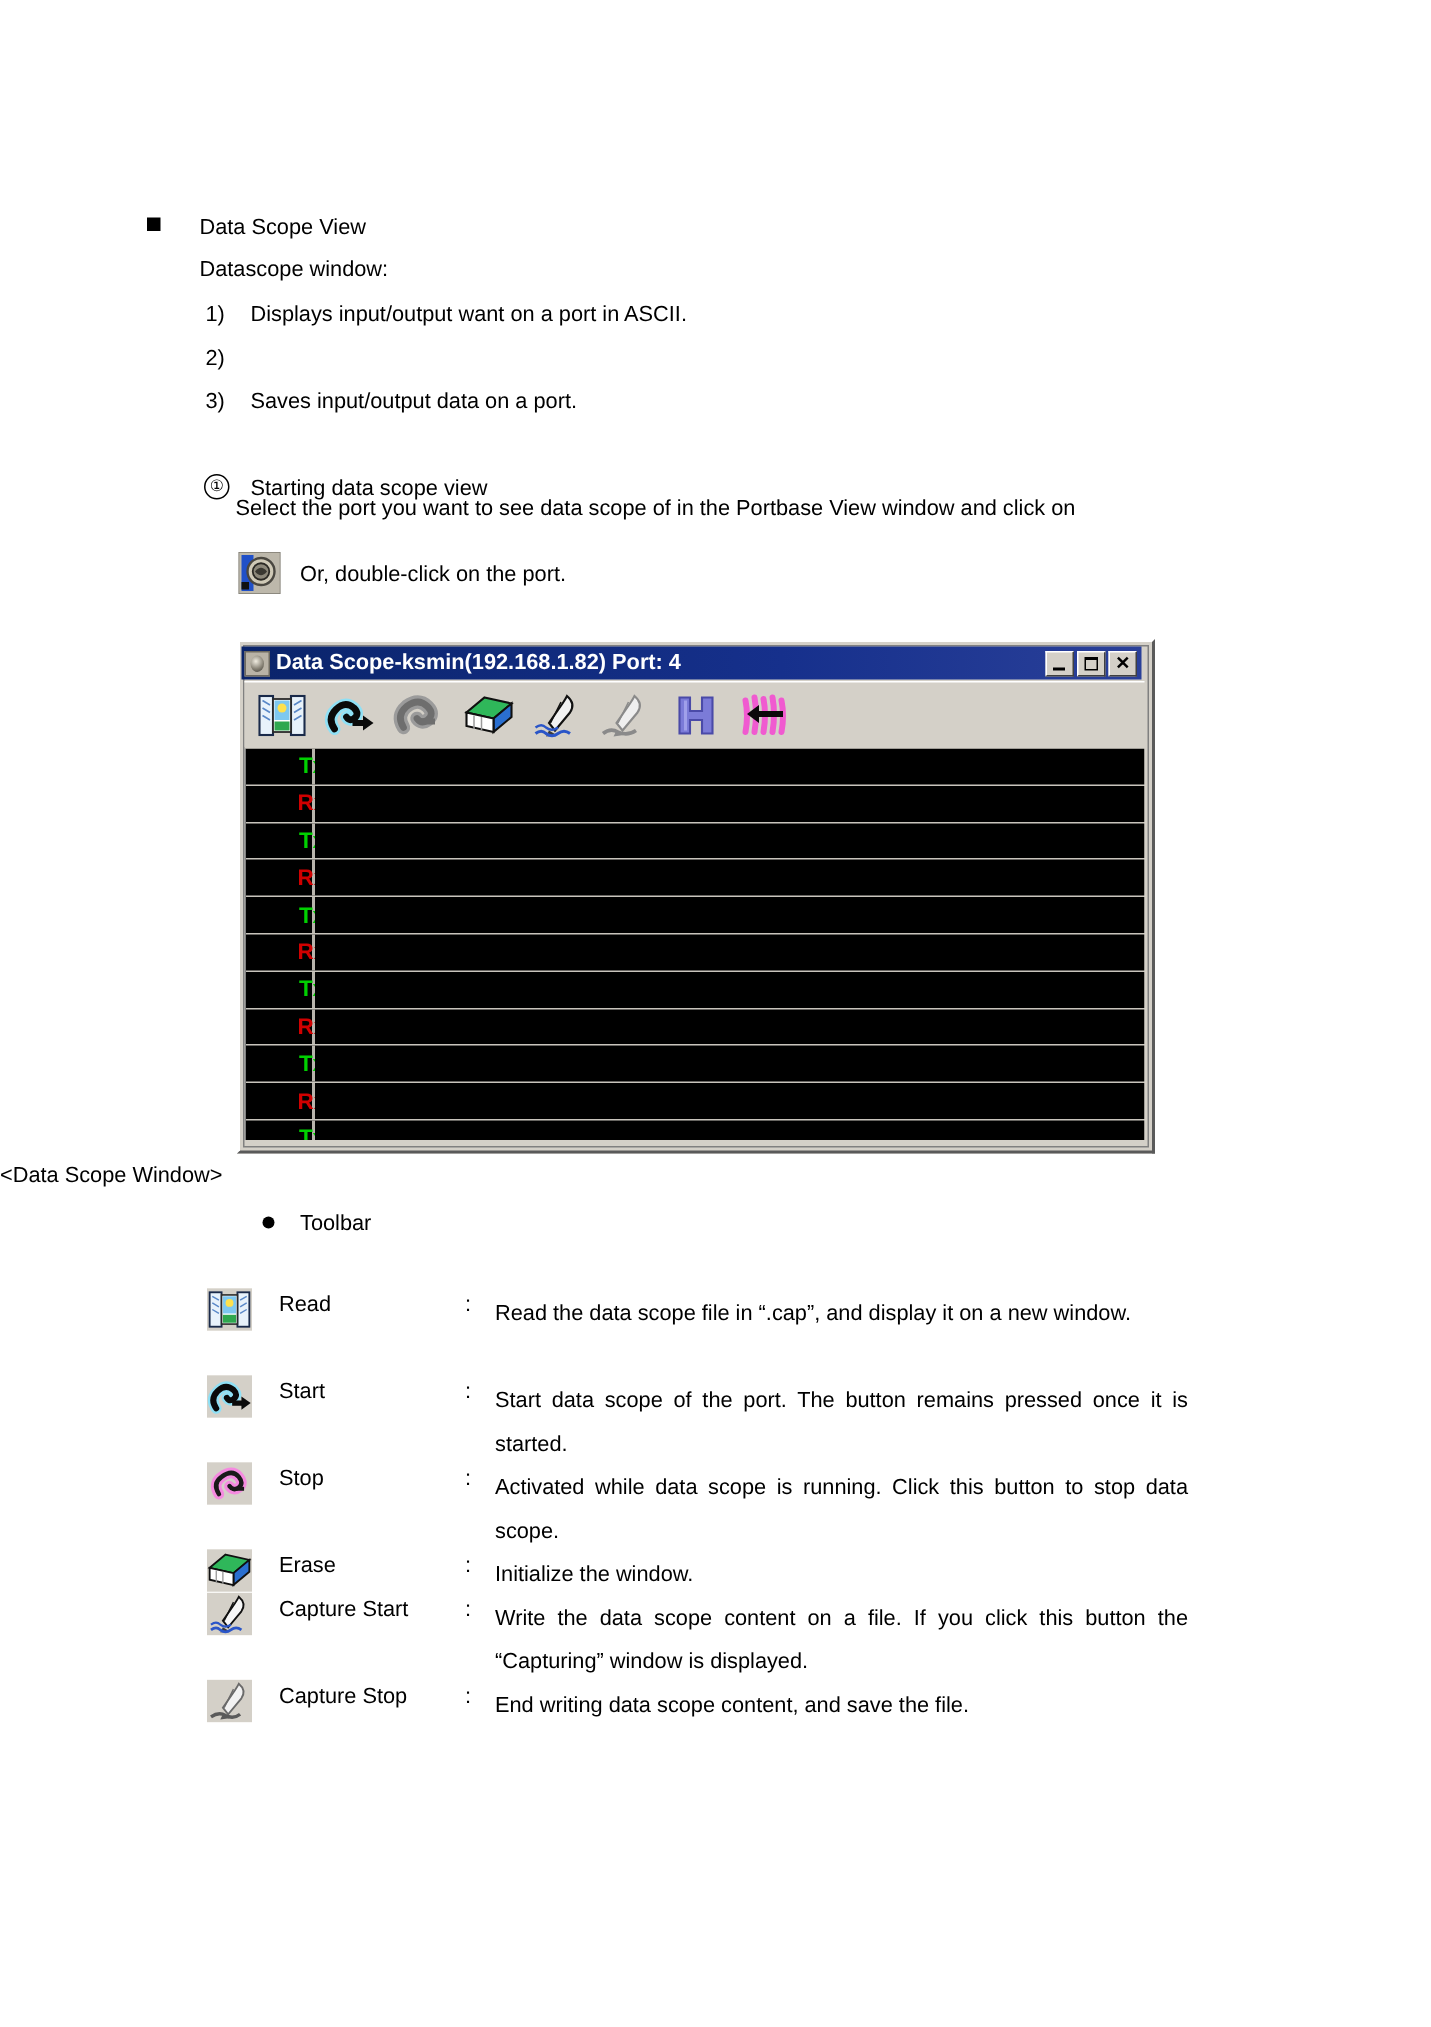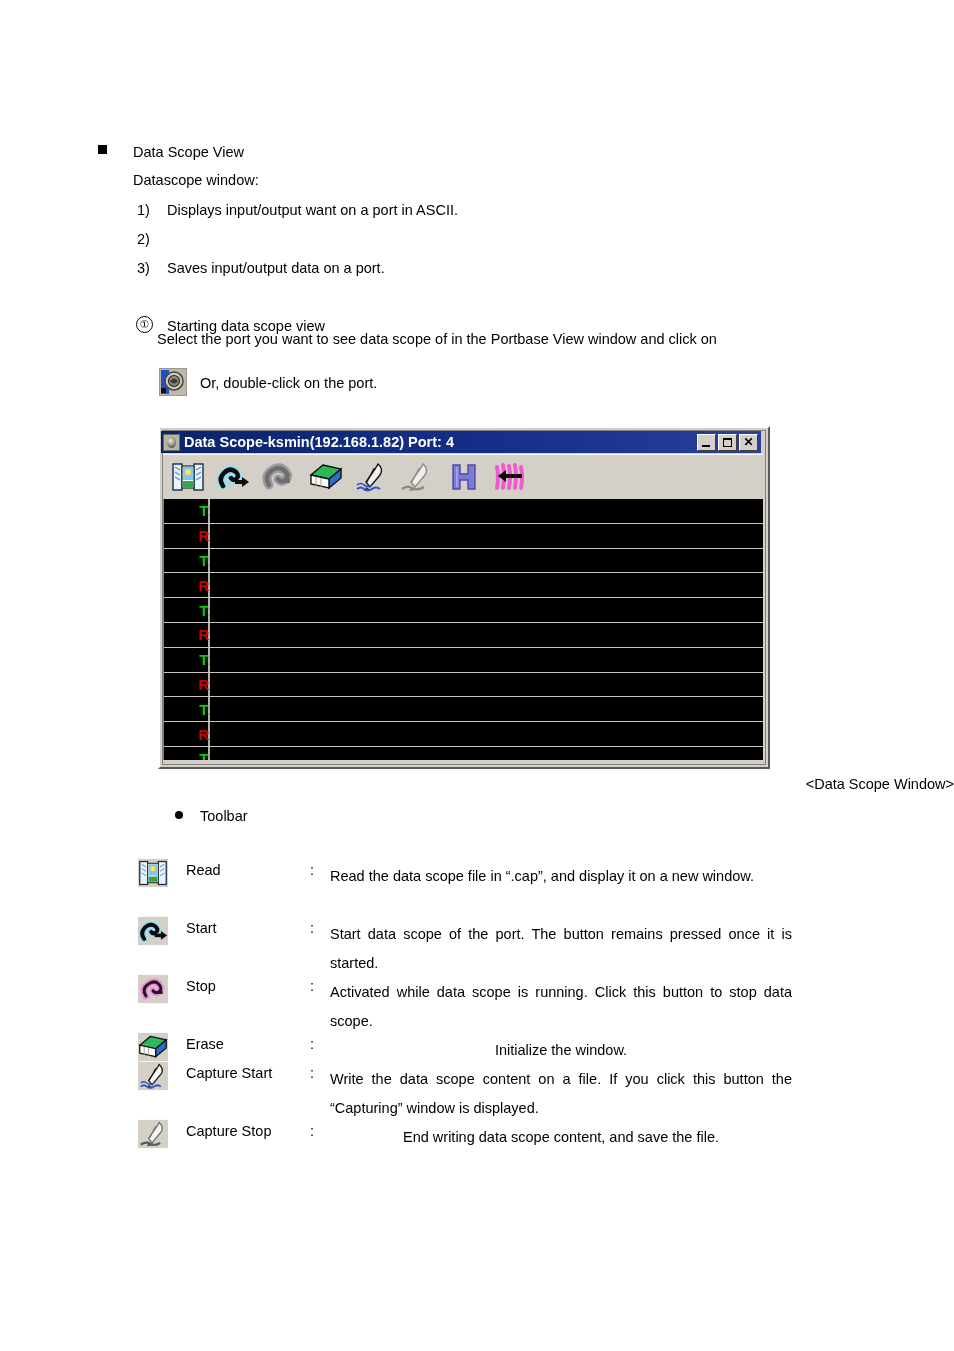--- a/index.html
+++ b/index.html
@@ -259,28 +259,28 @@
   .desc-text {
     position: absolute;
     left: 192px;
     top: 4px;
     width: 462px;
     font-size: 14.5px;
     line-height: 29px;
     text-align: justify;
     text-justify: inter-word;
   }
-  .desc-text.nojust { text-align: center; }
+  .desc-text.nojust { text-align: left; }
 
   .caption {
     position: absolute;
     left: 0;
     top: 776px;
     width: 954px;
-    text-align: right;
+    text-align: left;
     font-size: 14.5px;
   }
 
   .inline-icon {
     position: absolute;
     width: 28px;
     height: 28px;
   }
 </style>
 </head>

